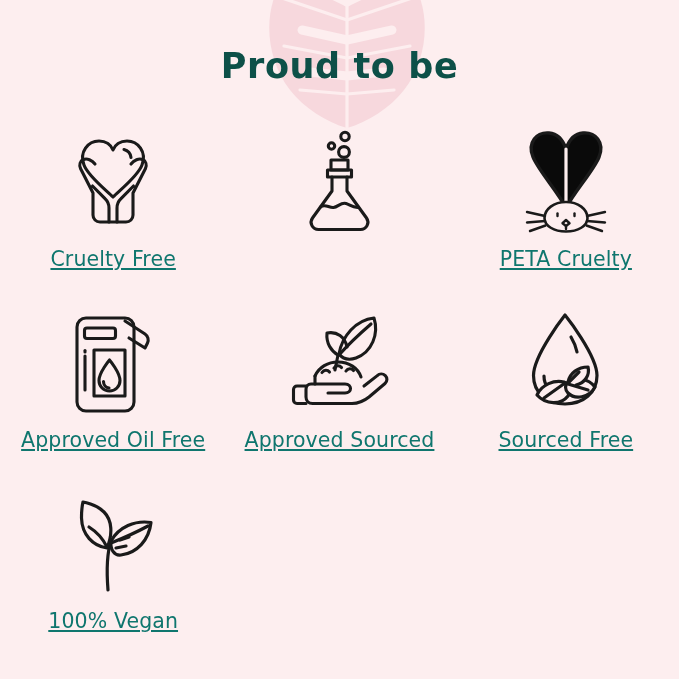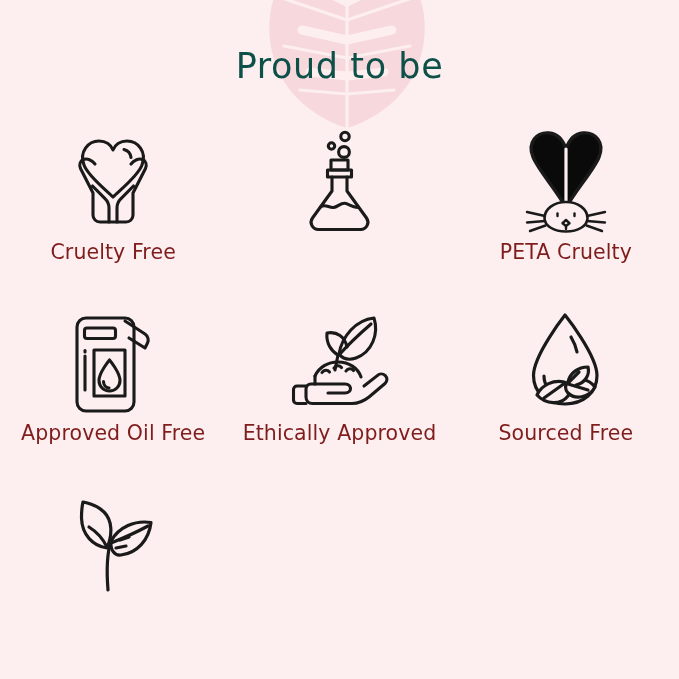--- a/index.html
+++ b/index.html
@@ -30,21 +30,21 @@
     opacity: 1;
   }
   
   #page-title {
     position: absolute;
     top: 46px;
     left: 0;
     width: 679px;
     text-align: center;
     font-size: 35px;
-    font-weight: normal;
+    font-weight: bold;
     letter-spacing: 0.6px;
     color: #0d5048;
     font-family: "DejaVu Sans", sans-serif;
     z-index: 3;
   }
   
   #badge-grid {
     position: absolute;
     top: 128px;
     left: 0;
@@ -62,26 +62,27 @@
   }
   .badge-cell.is-empty { visibility: hidden; }
   .badge-icon {
     height: 108px;
     display: flex;
     align-items: center;
     justify-content: center;
   }
   .badge-icon svg { display: block; }
   .badge-label {
-    margin-top: 4px;
+    margin-top: 11px;
     font-size: 20.5px;
-    color: #7f1d1d;
+    color: #0f766e;
     font-family: "DejaVu Sans", sans-serif;
     letter-spacing: 0.1px;
     white-space: nowrap;
+    text-decoration: underline;
   }
 </style>
 </head>
 <body>
 
 <div id="badge-page">
 
   <svg id="leaf-watermark" viewBox="0 0 190 195" xmlns="http://www.w3.org/2000/svg" aria-hidden="true">
     <g fill="#f7d8dd">
       <path d="M95 4 C128 6 158 26 168 56 C178 86 172 122 152 148 C138 166 116 180 95 186
@@ -222,21 +223,21 @@
                      C63 70 64.5 72.5 64.5 74.5 C64.5 77 62.5 79 59 79 L42 79"></path>
             <path d="M29 70 L25 70 C22 70 20 72.5 20 75.5 L20 83
                      C20 86.5 22.5 89.5 26.5 89.5 L66 89.5
                      C72 89.5 78 87 83 83 L99 69.5
                      C101.5 67.3 101.5 63.8 99.3 61.6 C97 59.4 93.5 59.4 91.3 61.6 L78 72"></path>
             <path d="M20 72 L11 72 C9 72 7.5 73.5 7.5 75.5 L7.5 86
                      C7.5 88 9 89.5 11 89.5 L20 89.5"></path>
           </g>
         </svg>
       </div>
-      <div class="badge-label">Ethically Approved</div>
+      <div class="badge-label">Approved Sourced</div>
     </div>
 
     <div class="badge-cell">
       <div class="badge-icon">
         <svg width="96" height="106" viewBox="0 0 96 106" xmlns="http://www.w3.org/2000/svg">
           <g fill="none" stroke="#1a1a1a" stroke-width="3.2" stroke-linecap="round" stroke-linejoin="round">
 
             <path d="M47 5 C47 5 79 45 79 65.5 C79 83 65 94 47 94
                      C29 94 15.5 83 15.5 65.5 C15.5 45 47 5 47 5 Z"></path>
             <path d="M53 27 C56 32 58 37 59 42"></path>
@@ -266,19 +267,20 @@
             <path d="M44 56 C40 48 34 41 26 36"></path>
 
             <path d="M48 50 C56 36 72 29 88 31.5 C86 49 74 62 58 64
                      C51 65 47 58 48 50 Z"></path>
             <path d="M48 52 C58 48 72 42 85 35"></path>
             <path d="M57 49 L66 46"></path>
             <path d="M53 57 L63 55"></path>
           </g>
         </svg>
       </div>
+      <div class="badge-label">100% Vegan</div>
     </div>
 
     <div class="badge-cell is-empty"></div>
     <div class="badge-cell is-empty"></div>
 
   </div>
 </div>
 
 </body></html>

